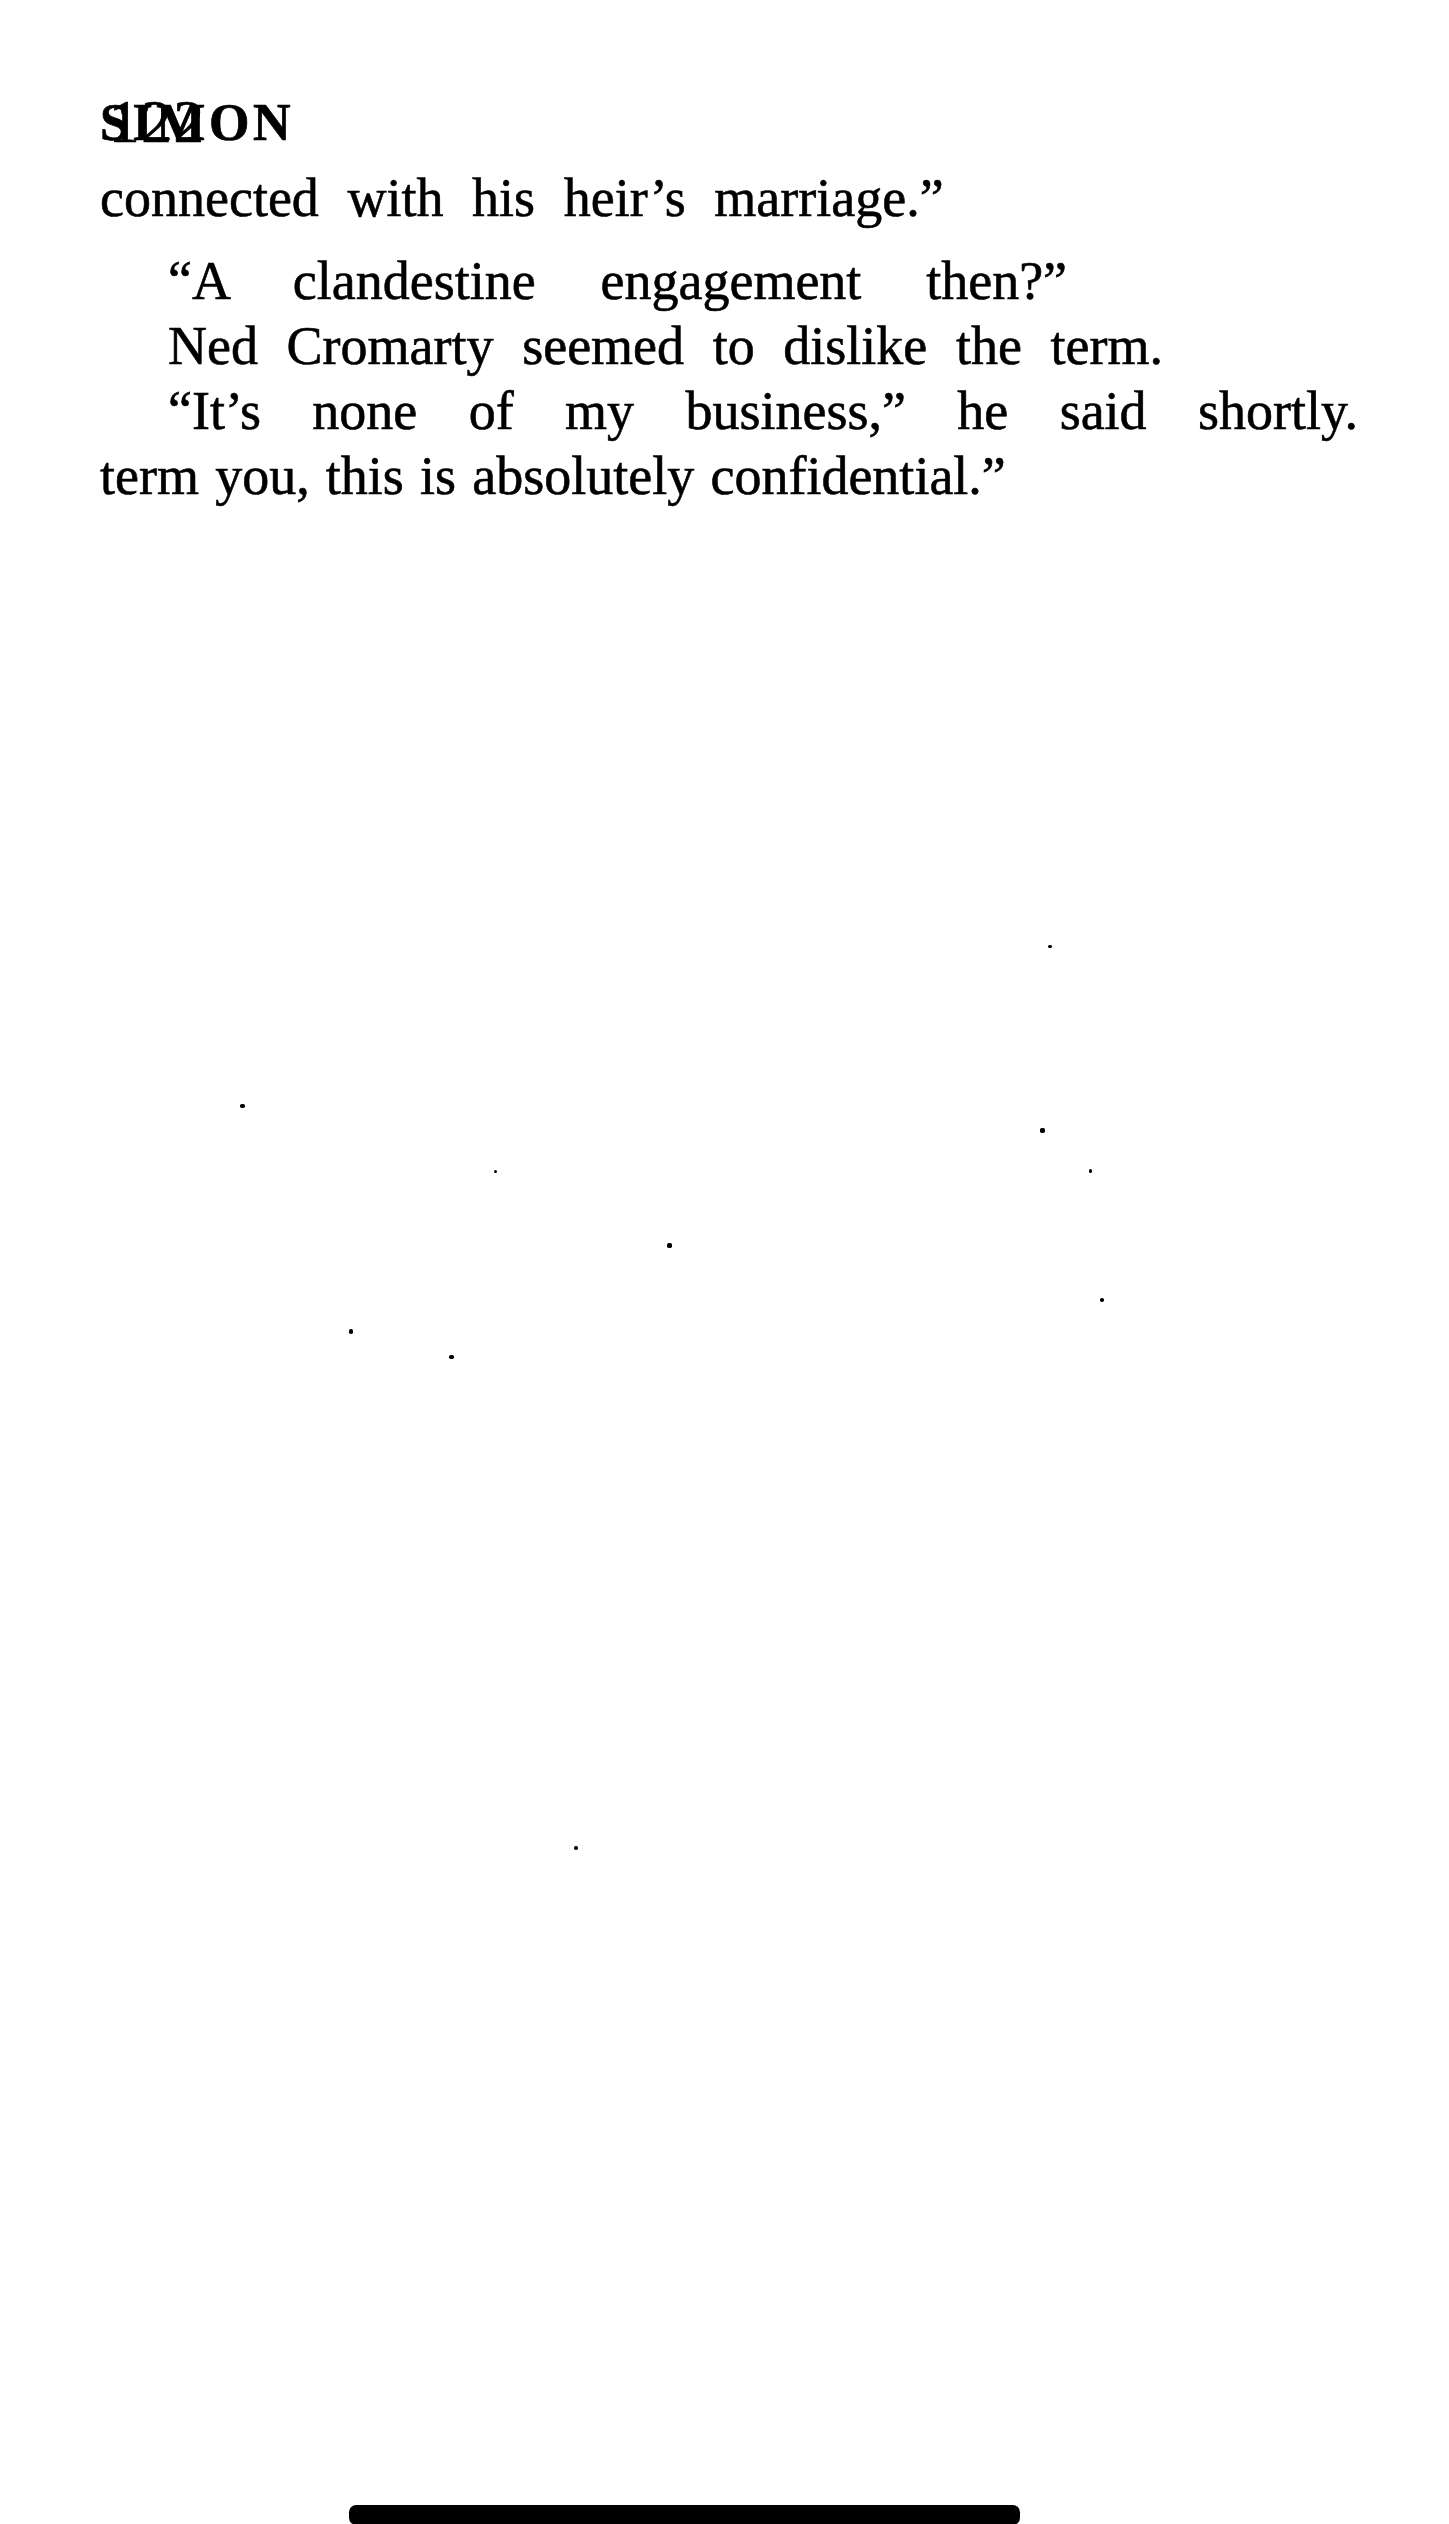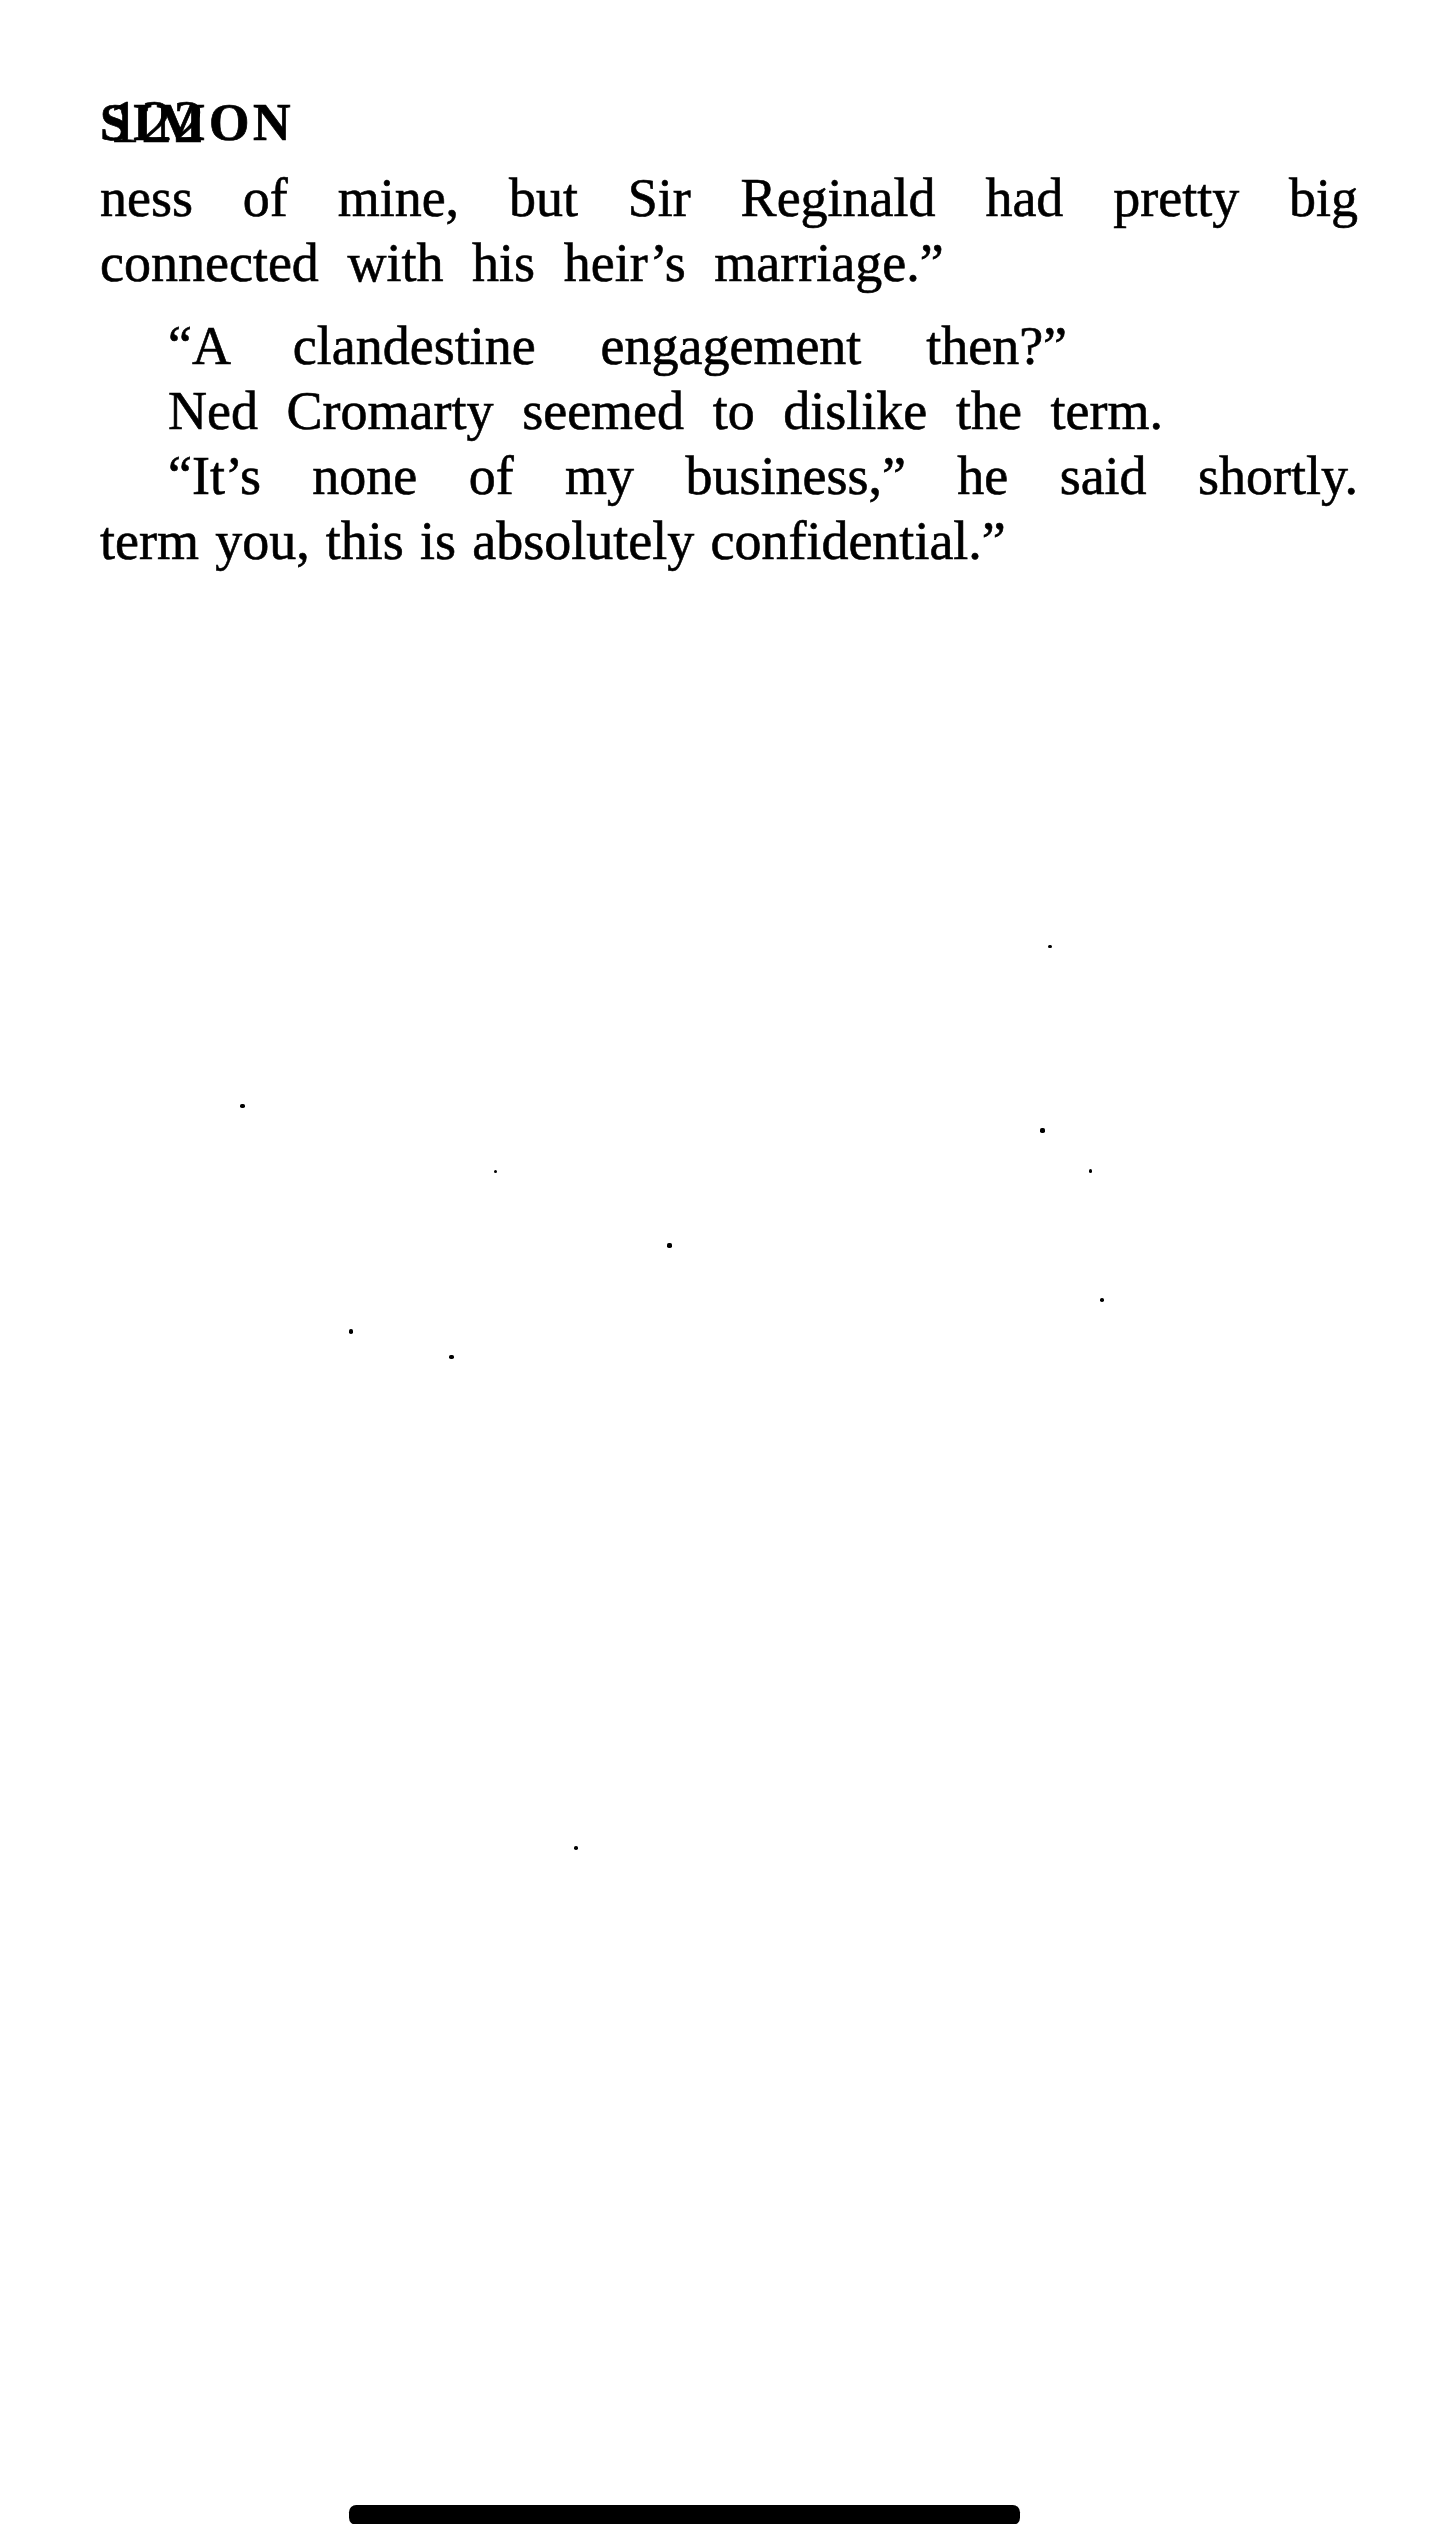--- a/index.html
+++ b/index.html
@@ -49,21 +49,20 @@
 <body>
 
 <div class="page">
 
   <div class="header">
     <span class="page-number">122</span>
     <span class="running-title">SIMON</span>
   </div>
 
   <div class="text-block">
-    <div class="line jl">ness of mine, but Sir Reginald had pretty big</div>
     <div class="line wsp">connected with his heir’s marriage.”</div>
     <div class="line ind wsp-wide">“A clandestine engagement then?”</div>
     <div class="line ind wsp">Ned Cromarty seemed to dislike the term.</div>
     <div class="line ind jl">“It’s none of my business,” he said shortly.</div>
     <div class="line">term you, this is absolutely confidential.”</div>
   </div>
 
   <div id="specks-layer">
       <div class="speck" style="left: 1048px; top: 945px; width: 3.6px; height: 2.7px;"></div>
       <div class="speck" style="left: 240px; top: 1104px; width: 4.5px; height: 3.6px;"></div>

